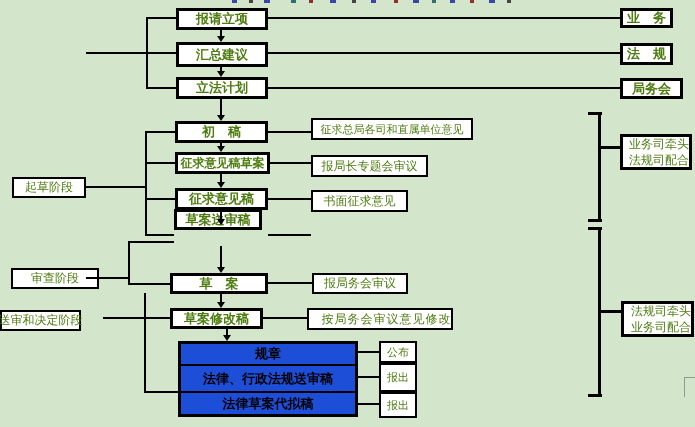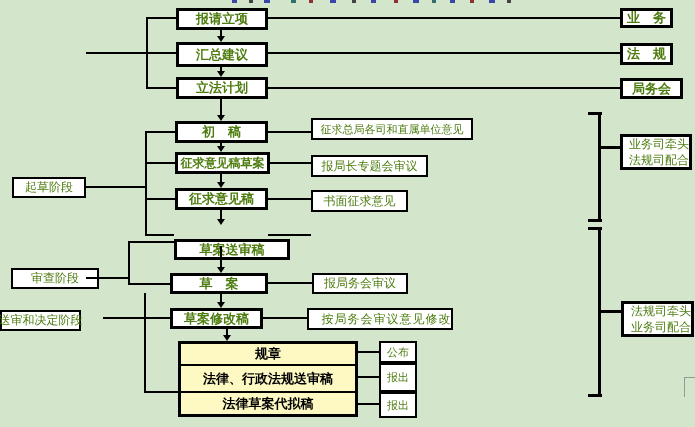--- a/index.html
+++ b/index.html
@@ -11,21 +11,21 @@
   .bold{font-weight:bold;}
   .fs13{font-size:13px;}
   .fs11{font-size:11px;}
   .ls1{letter-spacing:1px;padding-left:13px;}
   .ln{position:absolute;background:var(--line,#000);}
   .arrow{position:absolute;display:flex;flex-direction:column;align-items:center;width:8px;}
   .arrow .shaft{width:2px;background:var(--line,#000);flex:1;}
   .arrow .head{width:0;height:0;border-left:4px solid transparent;border-right:4px solid transparent;
                border-top:6px solid var(--line,#000);}
   .bracket-label{flex-direction:column;line-height:16px;font-size:12px;align-items:flex-end;}
-  .outgroup{position:absolute;box-sizing:border-box;background:#fef9c3;border:3px solid #000;display:flex;flex-direction:column;}
+  .outgroup{position:absolute;box-sizing:border-box;background:#1d4ed8;border:3px solid #000;display:flex;flex-direction:column;}
   .outgroup .orow{display:flex;align-items:center;justify-content:center;font-weight:bold;font-size:13px;box-sizing:border-box;}
   .outgroup .orow + .orow{border-top:2px solid #000;}
   .frag{position:absolute;top:0;height:3px;}
   .corner{position:absolute;background:var(--corner-line,#8f9c8f);}
 </style>
 </head>
 <body>
 
 <div class="canvas">
 
@@ -66,21 +66,21 @@
     </div>
   <div class="box thick bold fs13" style="left:175px;top:121px;width:93px;height:22px;">
       <span>初　稿</span>
     </div>
   <div class="box thick bold" style="left:175px;top:152px;width:95px;height:22px;">
       <span>征求意见稿草案</span>
     </div>
   <div class="box thick bold fs13" style="left:175px;top:188px;width:93px;height:22px;">
       <span>征求意见稿</span>
     </div>
-  <div class="box thick bold fs13" style="left:174px;top:239px;width:116px;height:21px;">
+  <div class="box thick bold fs13" style="left:174px;top:209px;width:88px;height:21px;">
       <span>草案送审稿</span>
     </div>
   <div class="box thick bold fs13" style="left:170px;top:273px;width:98px;height:21px;">
       <span>草　案</span>
     </div>
   <div class="box thick bold fs13" style="left:170px;top:308px;width:93px;height:21px;">
       <span>草案修改稿</span>
     </div>
 
   <div class="box thick bold fs13" style="left:620px;top:8px;width:53px;height:20px;align-items:center;">

